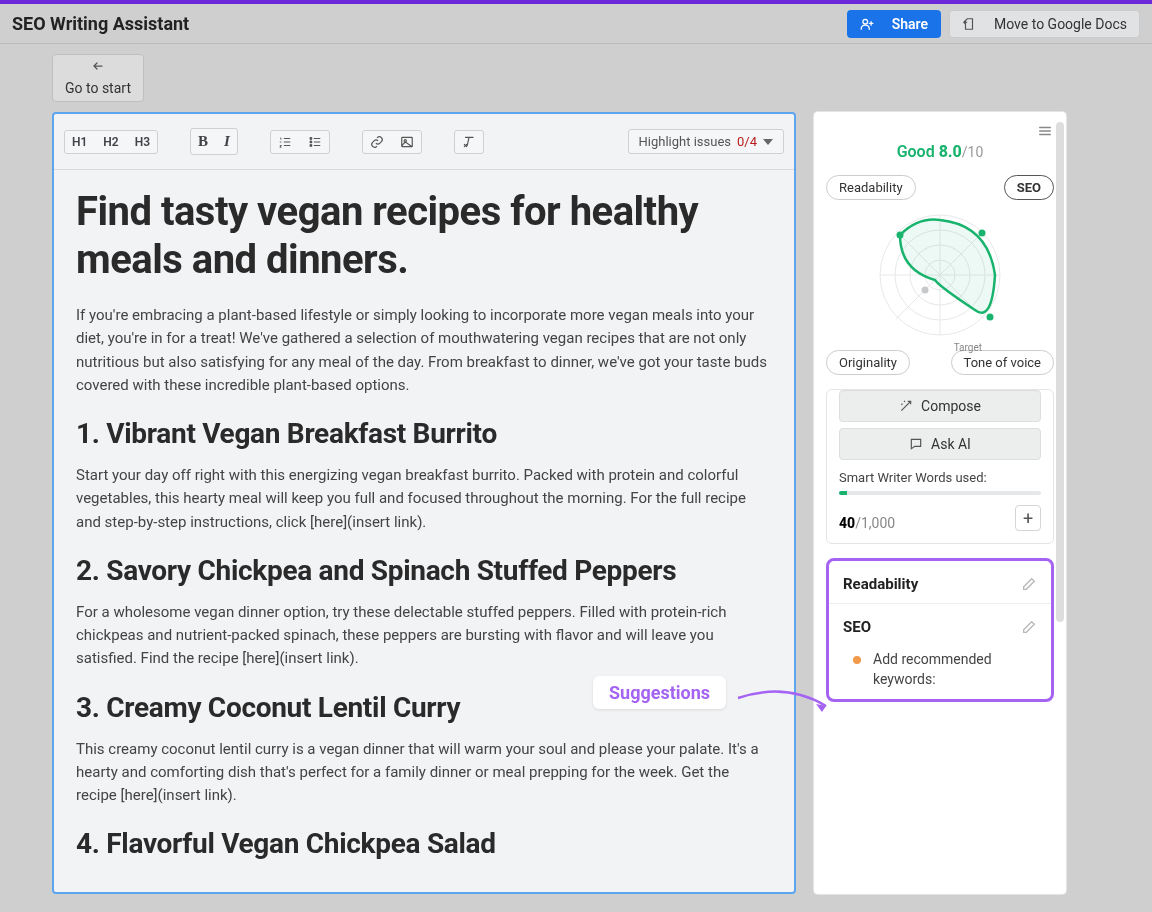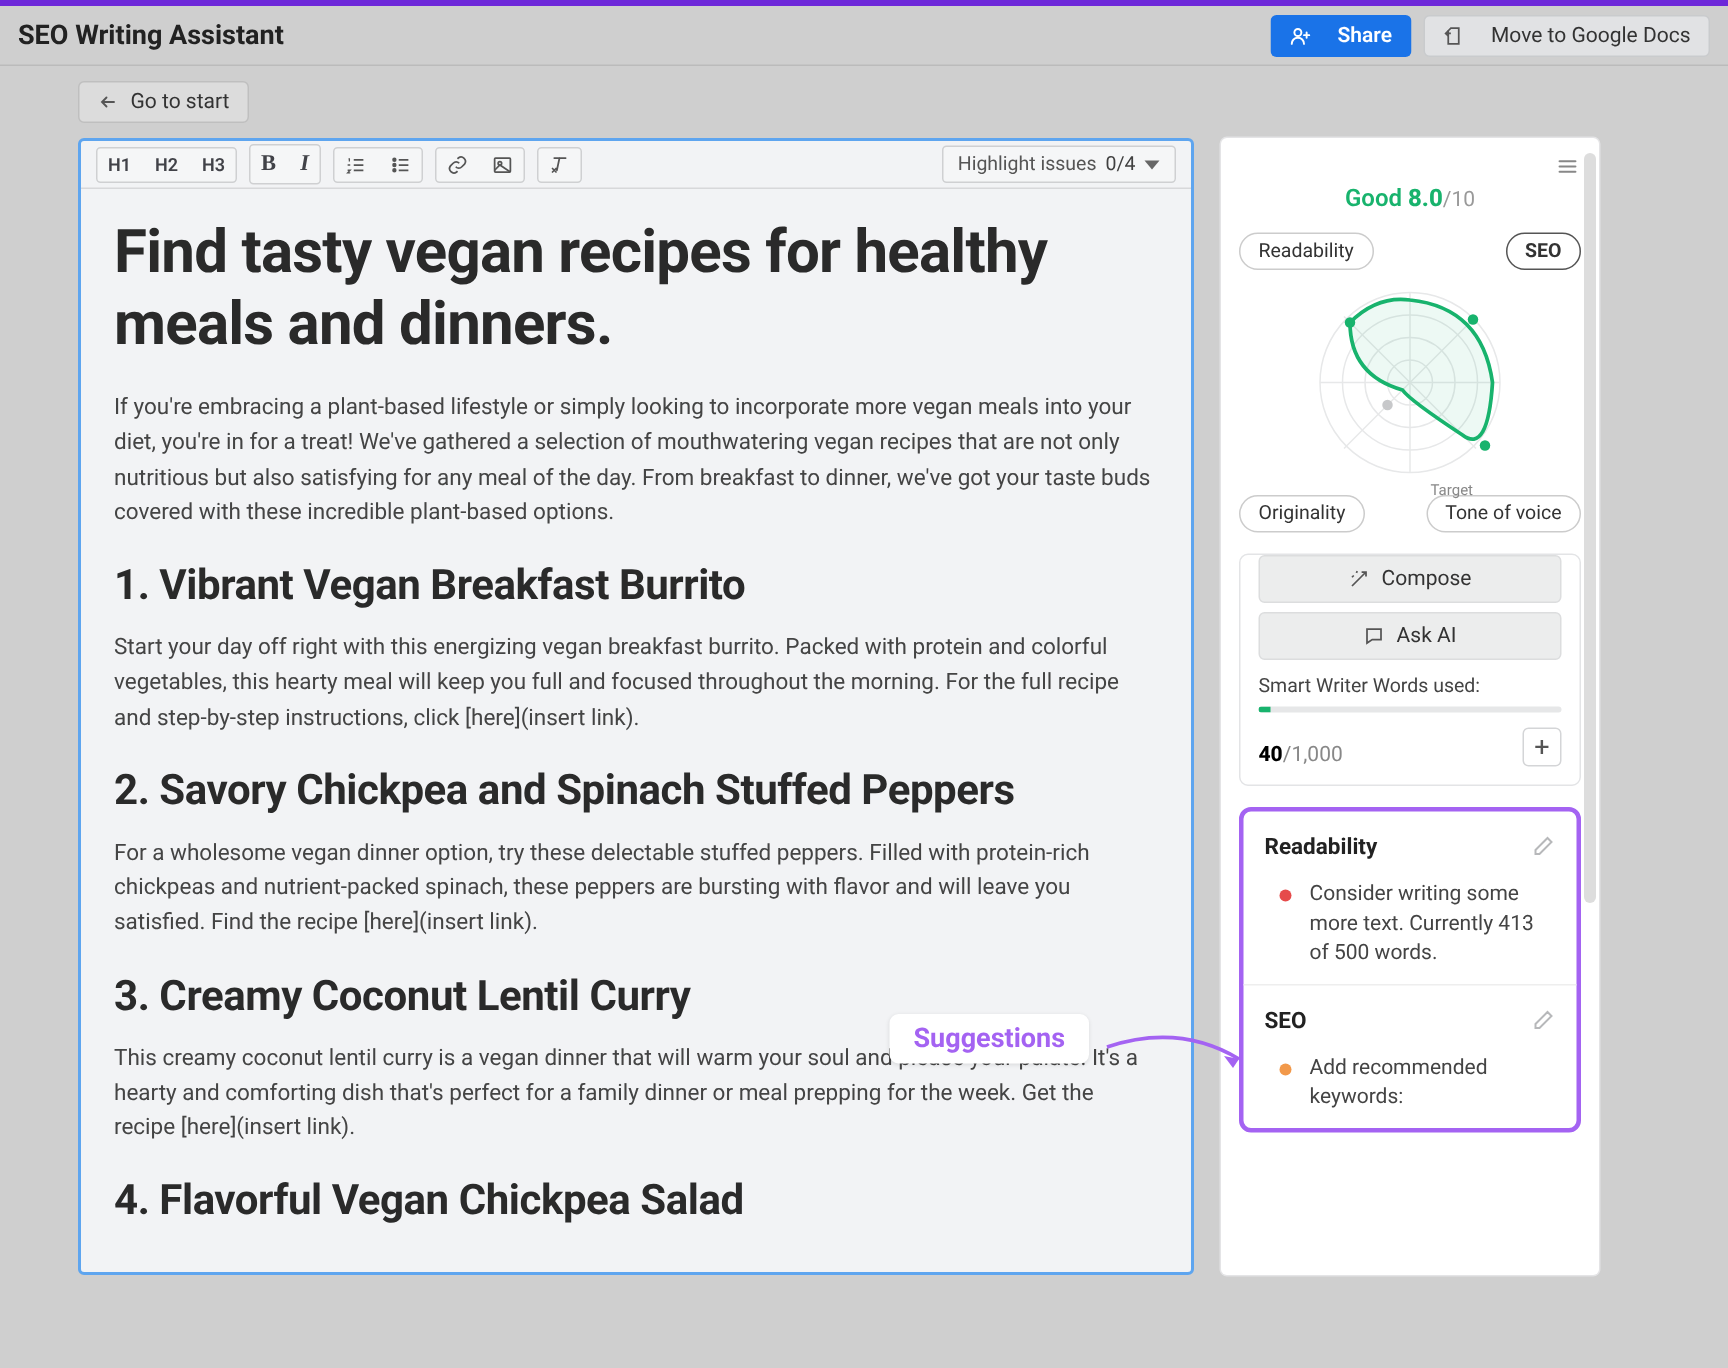--- a/index.html
+++ b/index.html
@@ -8,34 +8,34 @@
 
 .topbar { height:44px; background:#cfcfcf; border-top:4px solid #6d28d9; border-bottom:1px solid #bbb; display:flex; align-items:center; padding:0 12px; }
 .topbar-title { font-size:18px; font-weight:700; color:#222; }
 .topbar-spacer { flex:1; }
 .btn { display:inline-flex; align-items:center; gap:18px; border-radius:4px; font-size:14px; padding:5px 12px; cursor:pointer; border:1px solid transparent; }
 .btn-blue { background:#1a73e8; color:#fff; font-weight:600; }
 .btn-grey { background:#e1e2e4; color:#333; border-color:#c9cbcd; }
 .topbar .btn { margin-left:8px; }
 
 .subbar { padding:10px 52px; }
-.gostart { display:inline-flex; align-items:center; gap:8px; background:#dcdcdc; border:1px solid #bfbfbf; border-radius:4px; padding:5px 12px; font-size:14px; color:#333; cursor:pointer; }
+.gostart { display:inline-flex; align-items:center; gap:8px; background:#dcdcdc; border:1px solid #bfbfbf; border-radius:4px; padding:5px 12px; font-size:14px; color:#333; cursor:pointer;flex-direction:column; }
 
 .workarea { display:flex; gap:18px; padding:0 52px; }
 
 
 .editor { width:744px; background:#f2f3f5; border:2px solid #5ea5ef; border-radius:4px; }
-.toolbar { height:32px; display:flex; align-items:center; padding:0 10px; border-bottom:1px solid #d7d8da; }
+.toolbar { height:56px; display:flex; align-items:center; padding:0 10px; border-bottom:1px solid #d7d8da;gap:24px; }
 .tgroup { display:flex; align-items:center; gap:2px; border:1px solid #cfd0d2; border-radius:3px; background:#f5f6f7; margin-right:8px; }
 .tbtn { padding:4px 7px; font-size:12px; color:#414248; cursor:pointer; font-weight:600; }
 .tbtn.bold { font-weight:800; font-family:Georgia,serif; font-size:15px; }
 .tbtn.italic { font-style:italic; font-family:Georgia,serif; font-size:15px; }
 .toolbar-spacer { flex:1; }
 .highlight { display:flex; align-items:center; gap:6px; border:1px solid #cfd0d2; border-radius:3px; padding:4px 10px; font-size:13px; color:#555; background:#f5f6f7; cursor:pointer; }
-.highlight .counter { color:#404040; }
+.highlight .counter { color:#b91c1c; }
 .chev-down { display:inline-block; width:0;height:0;border-left:5px solid transparent;border-right:5px solid transparent;border-top:6px solid #666; }
 
 .doc { padding:18px 22px; color:#3c3c3c; }
 .doc h1 { font-size:40px; font-weight:700; line-height:1.2; letter-spacing:-0.5px; margin-bottom:20px; color:#2a2a2a; }
 .doc p { font-size:15px; line-height:1.55; margin-bottom:20px; color:#444; }
 .doc h2 { font-size:28px; font-weight:700; margin-bottom:14px; color:#2a2a2a; letter-spacing:-0.3px; }
 
 
 .sidepanel { width:252px; background:#fff; border-radius:4px; box-shadow:0 0 0 1px #e4e4e6; padding:12px; position:relative; }
 .hamburger { position:absolute; top:12px; right:12px; color:#777; font-size:20px; cursor:pointer; }
@@ -266,24 +266,20 @@
     <div class="suggest-card">
       <div class="sc-sec">
         <div class="sc-head">
           <span class="t">Readability</span>
           <span class="pen">
               <svg width="16" height="16" viewBox="0 0 24 24" fill="none" stroke="#b7b8ba" stroke-width="2">
                 <path d="M4 20h4L20 8l-4-4L4 16v4z"></path>
               </svg>
             </span>
         </div>
-        <div class="sc-item">
-          <span class="dot red"></span>
-          <span>Consider writing some more text. Currently 413 of 500 words.</span>
-        </div>
       </div>
       <div class="sc-sec" style="border-bottom:none;">
         <div class="sc-head">
           <span class="t">SEO</span>
           <span class="pen">
               <svg width="16" height="16" viewBox="0 0 24 24" fill="none" stroke="#b7b8ba" stroke-width="2">
                 <path d="M4 20h4L20 8l-4-4L4 16v4z"></path>
               </svg>
             </span>
         </div>

